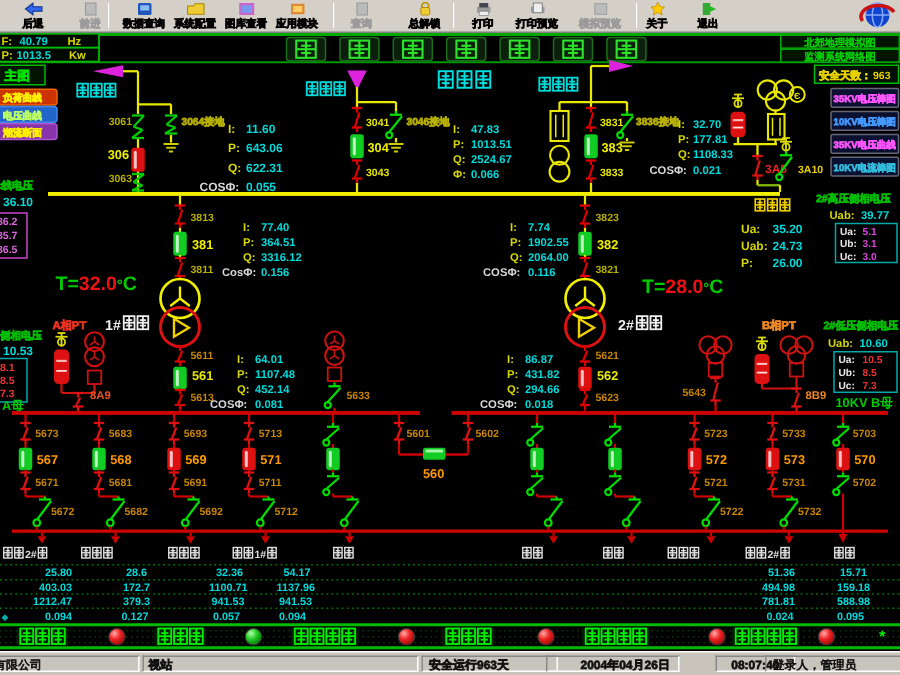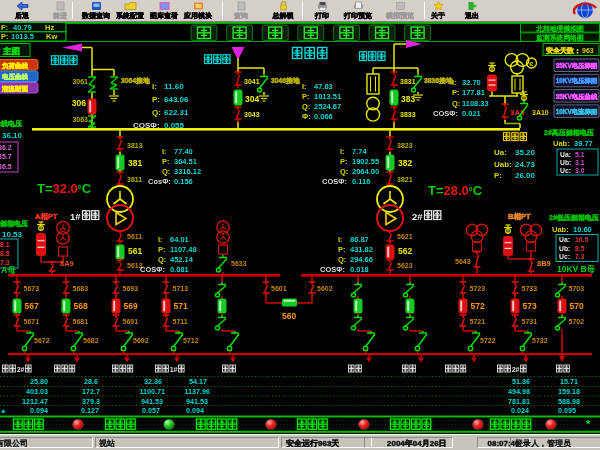--- a/index.html
+++ b/index.html
@@ -1518,18 +1518,18 @@
 <svg width="26" height="21" viewBox="0 0 26 21" style="position:absolute;left:572px;top:0">
 <circle cx="13" cy="10" r="8" fill="#1144cc"></circle>
 <path d="M5,10 a8,8 0 0 1 16,0" fill="none" stroke="#88aaff" stroke-width="1"></path>
 <ellipse cx="13" cy="10" rx="3.5" ry="8" fill="none" stroke="#88aaff" stroke-width="1"></ellipse>
 <line x1="5" y1="10" x2="21" y2="10" stroke="#88aaff" stroke-width="1"></line>
 <path d="M3,14 a11,7 0 1 1 21,-6" fill="none" stroke="#cc1111" stroke-width="2.4"></path>
 </svg>
 </div>
 <div style="position:absolute;left:0;top:434px;width:600px;height:16px;background:#c8c4bc;border-top:1px solid #fff">
 <div style="position:absolute;left:-24px;top:2px;width:117px;height:11px;border-top:1px solid #888;border-left:1px solid #888;border-bottom:1px solid #fff;border-right:1px solid #fff;overflow:hidden;font-size:8px;font-weight:normal;color:#111;-webkit-text-stroke:0.45px #111;padding-left:3px;line-height:11px;text-align:left;white-space:nowrap">股份有限公司</div>
-<div style="position:absolute;left:95px;top:2px;width:184px;height:11px;border-top:1px solid #888;border-left:1px solid #888;border-bottom:1px solid #fff;border-right:1px solid #fff;overflow:hidden;font-size:8px;font-weight:normal;color:#111;-webkit-text-stroke:0.45px #111;padding-left:3px;line-height:11px;text-align:left;white-space:nowrap">视站</div>
+<div style="position:absolute;left:95px;top:2px;width:184px;height:11px;border-top:1px solid #888;border-left:1px solid #888;border-bottom:1px solid #fff;border-right:1px solid #fff;overflow:hidden;font-size:8px;font-weight:bold;color:#111;-webkit-text-stroke:0.45px #111;padding-left:3px;line-height:11px;text-align:left;white-space:nowrap">视站</div>
 <div style="position:absolute;left:281px;top:2px;width:91px;height:11px;border-top:1px solid #888;border-left:1px solid #888;border-bottom:1px solid #fff;border-right:1px solid #fff;overflow:hidden;font-size:8px;font-weight:bold;color:#111;-webkit-text-stroke:0.45px #111;padding-left:4px;line-height:11px;text-align:left;white-space:nowrap">安全运行963天</div>
 <div style="position:absolute;left:364px;top:2px;width:89px;height:11px;border-top:1px solid #888;border-left:1px solid #888;border-bottom:1px solid #fff;border-right:1px solid #fff;overflow:hidden;font-size:8px;font-weight:bold;color:#111;-webkit-text-stroke:0.45px #111;padding-left:22px;line-height:11px;text-align:left;white-space:nowrap">2004年04月26日</div>
 <div style="position:absolute;left:477px;top:2px;width:53px;height:11px;border-top:1px solid #888;border-left:1px solid #888;border-bottom:1px solid #fff;border-right:1px solid #fff;overflow:hidden;font-size:8px;font-weight:bold;color:#111;-webkit-text-stroke:0.45px #111;padding-left:0px;line-height:11px;text-align:center;white-space:nowrap">08:07:40</div>
 <div style="position:absolute;left:510px;top:2px;width:110px;height:11px;border-top:1px solid #888;border-left:1px solid #888;border-bottom:1px solid #fff;border-right:1px solid #fff;overflow:hidden;font-size:8px;font-weight:normal;color:#111;-webkit-text-stroke:0.45px #111;padding-left:4px;line-height:11px;text-align:left;white-space:nowrap">登录人，管理员</div>
 </div>
 </div>
 </body></html>

